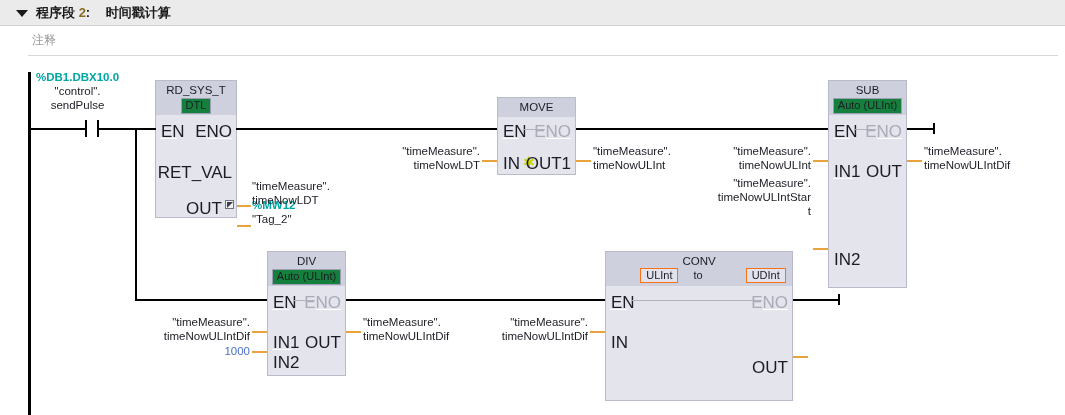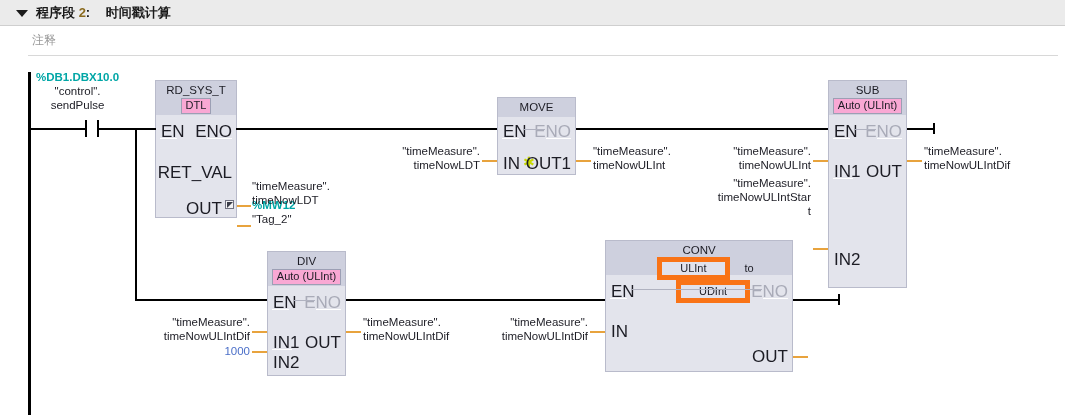--- a/index.html
+++ b/index.html
@@ -107,30 +107,30 @@
     color: #1c1c24;
     font-size: 11.5px;
     padding-top: 2px;
   }
   .blk-name { font-weight: normal; line-height: 14px; }
   .blk-sub {
     display: inline-block;
     margin-top: 1px;
     padding: 0px 4px 1px 4px;
     border: 1px solid #9c9fb4;
-    background: #f9a8d4;
+    background: #15803d;
     font-size: 11px;
     line-height: 13px;
   }
   .conv-types { font-size: 11px; line-height: 13px; }
   .conv-types .t {
     display: inline-block;
-    border: 5px solid #f97316;
+    border: 1px solid #f97316;
     background: #e1e2ec;
-    padding: 0 18px;
+    padding: 0 5px;
     margin-left: 28px;
   }
   .conv-types .to { display: inline-block; padding: 0 15px; }
 
   .pin {
     position: absolute;
     font-size: 17px;
     color: #1c1c24;
     white-space: nowrap;
   }
@@ -351,21 +351,21 @@
     <div class="oper r" style="left:150px; top:288px; width:100px;">
       <span class="lit">1000</span>
     </div>
 
     <div class="stub" style="left:346px; top:275px; width:15px;"></div>
     <div class="oper" style="left:363px; top:259px;">
       <span>"timeMeasure".</span><br>
       <span>timeNowULIntDif</span>
     </div>
 
-    <div class="blk" style="left:605px; top:184px; width:188px; height:132px;">
+    <div class="blk" style="left:605px; top:195px; width:188px; height:150px;">
       <div class="blk-head" style="height:34px;">
         <div class="blk-name">CONV</div>
         <div class="conv-types">
           <span class="t">ULInt</span><span class="to">to</span><span class="t">UDInt</span>
         </div>
       </div>
       <div class="pin" style="left:5px; top:41px;">EN</div>
       <div class="pin right dim" style="right:4px; top:41px;">ENO</div>
       <div class="inner-line" style="left:26px; top:48px; width:130px;"></div>
       <div class="pin-underline" style="left:4px; top:57px; width:17px;"></div>

